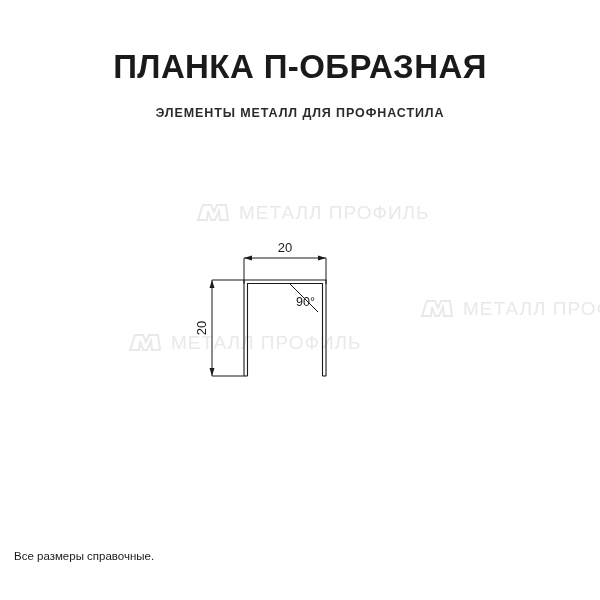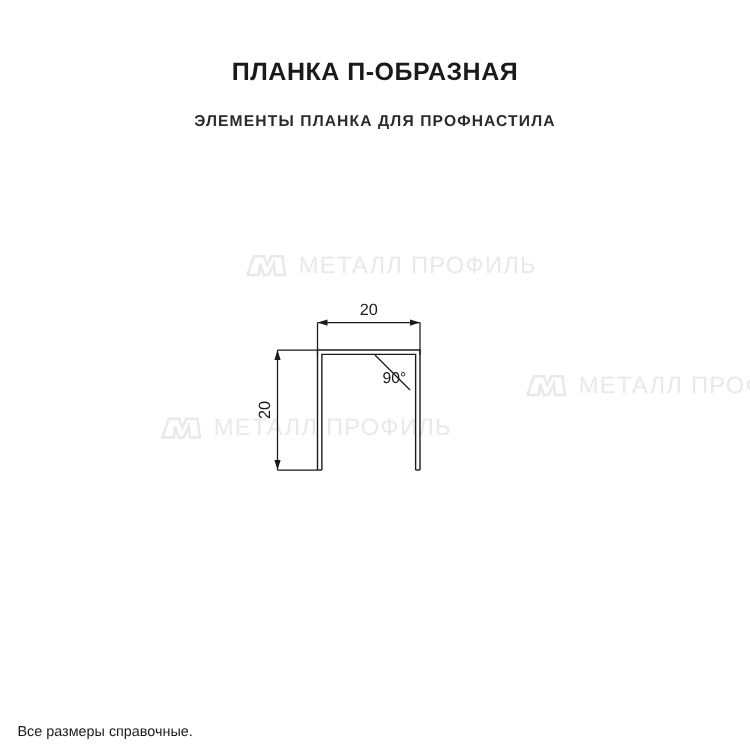--- a/index.html
+++ b/index.html
@@ -23,21 +23,21 @@
 
   
   .header {
     position: absolute;
     top: 46px;
     left: 0;
     width: 600px;
     text-align: center;
   }
   .title-main {
-    font-size: 20px;
+    font-size: 33px;
     font-weight: bold;
     letter-spacing: 0.4px;
     line-height: 1.28;
     color: #1a1a1a;
   }
   .title-sub {
     margin-top: 18px;
     font-size: 12.5px;
     font-weight: bold;
     letter-spacing: 0.9px;
@@ -62,46 +62,46 @@
     height: 26px;
   }
   .wm-1 { top: 200px; left: 196px; }
   .wm-2 { top: 296px; left: 420px; }
   .wm-3 { top: 330px; left: 128px; }
 
   
   .drawing {
     position: absolute;
     top: 236px;
-    left: 192px;
+    left: 182px;
     width: 200px;
     height: 160px;
   }
 
   
   .footer {
     position: absolute;
     left: 14px;
-    bottom: 4px;
+    bottom: 34px;
     font-size: 11.5px;
     line-height: 1.62;
     color: #1a1a1a;
   }
   .footer div { white-space: nowrap; }
 </style>
 </head>
 <body>
 
 <div class="page">
 
   <div class="header">
     <div class="title-main">
       <div>ПЛАНКА П-ОБРАЗНАЯ</div>
     </div>
-    <div class="title-sub">ЭЛЕМЕНТЫ ПЛАНКА ДЛЯ ПРОФНАСТИЛА</div>
+    <div class="title-sub">ЭЛЕМЕНТЫ МЕТАЛЛ ДЛЯ ПРОФНАСТИЛА</div>
   </div>
 
   <div class="watermark wm-1">
     <svg class="wm-logo" viewBox="0 0 34 26">
       <path d="M2 20 L7 5 L15 5 L18 12 L21 5 L30 5 L32 20 L24 20 L23 11 L19 20 L15 20 L12 11 L11 20 Z" fill="none" stroke="#e9e9e9" stroke-width="2"></path>
     </svg>
     <span>МЕТАЛЛ ПРОФИЛЬ</span>
   </div>
 
   <div class="watermark wm-2">

